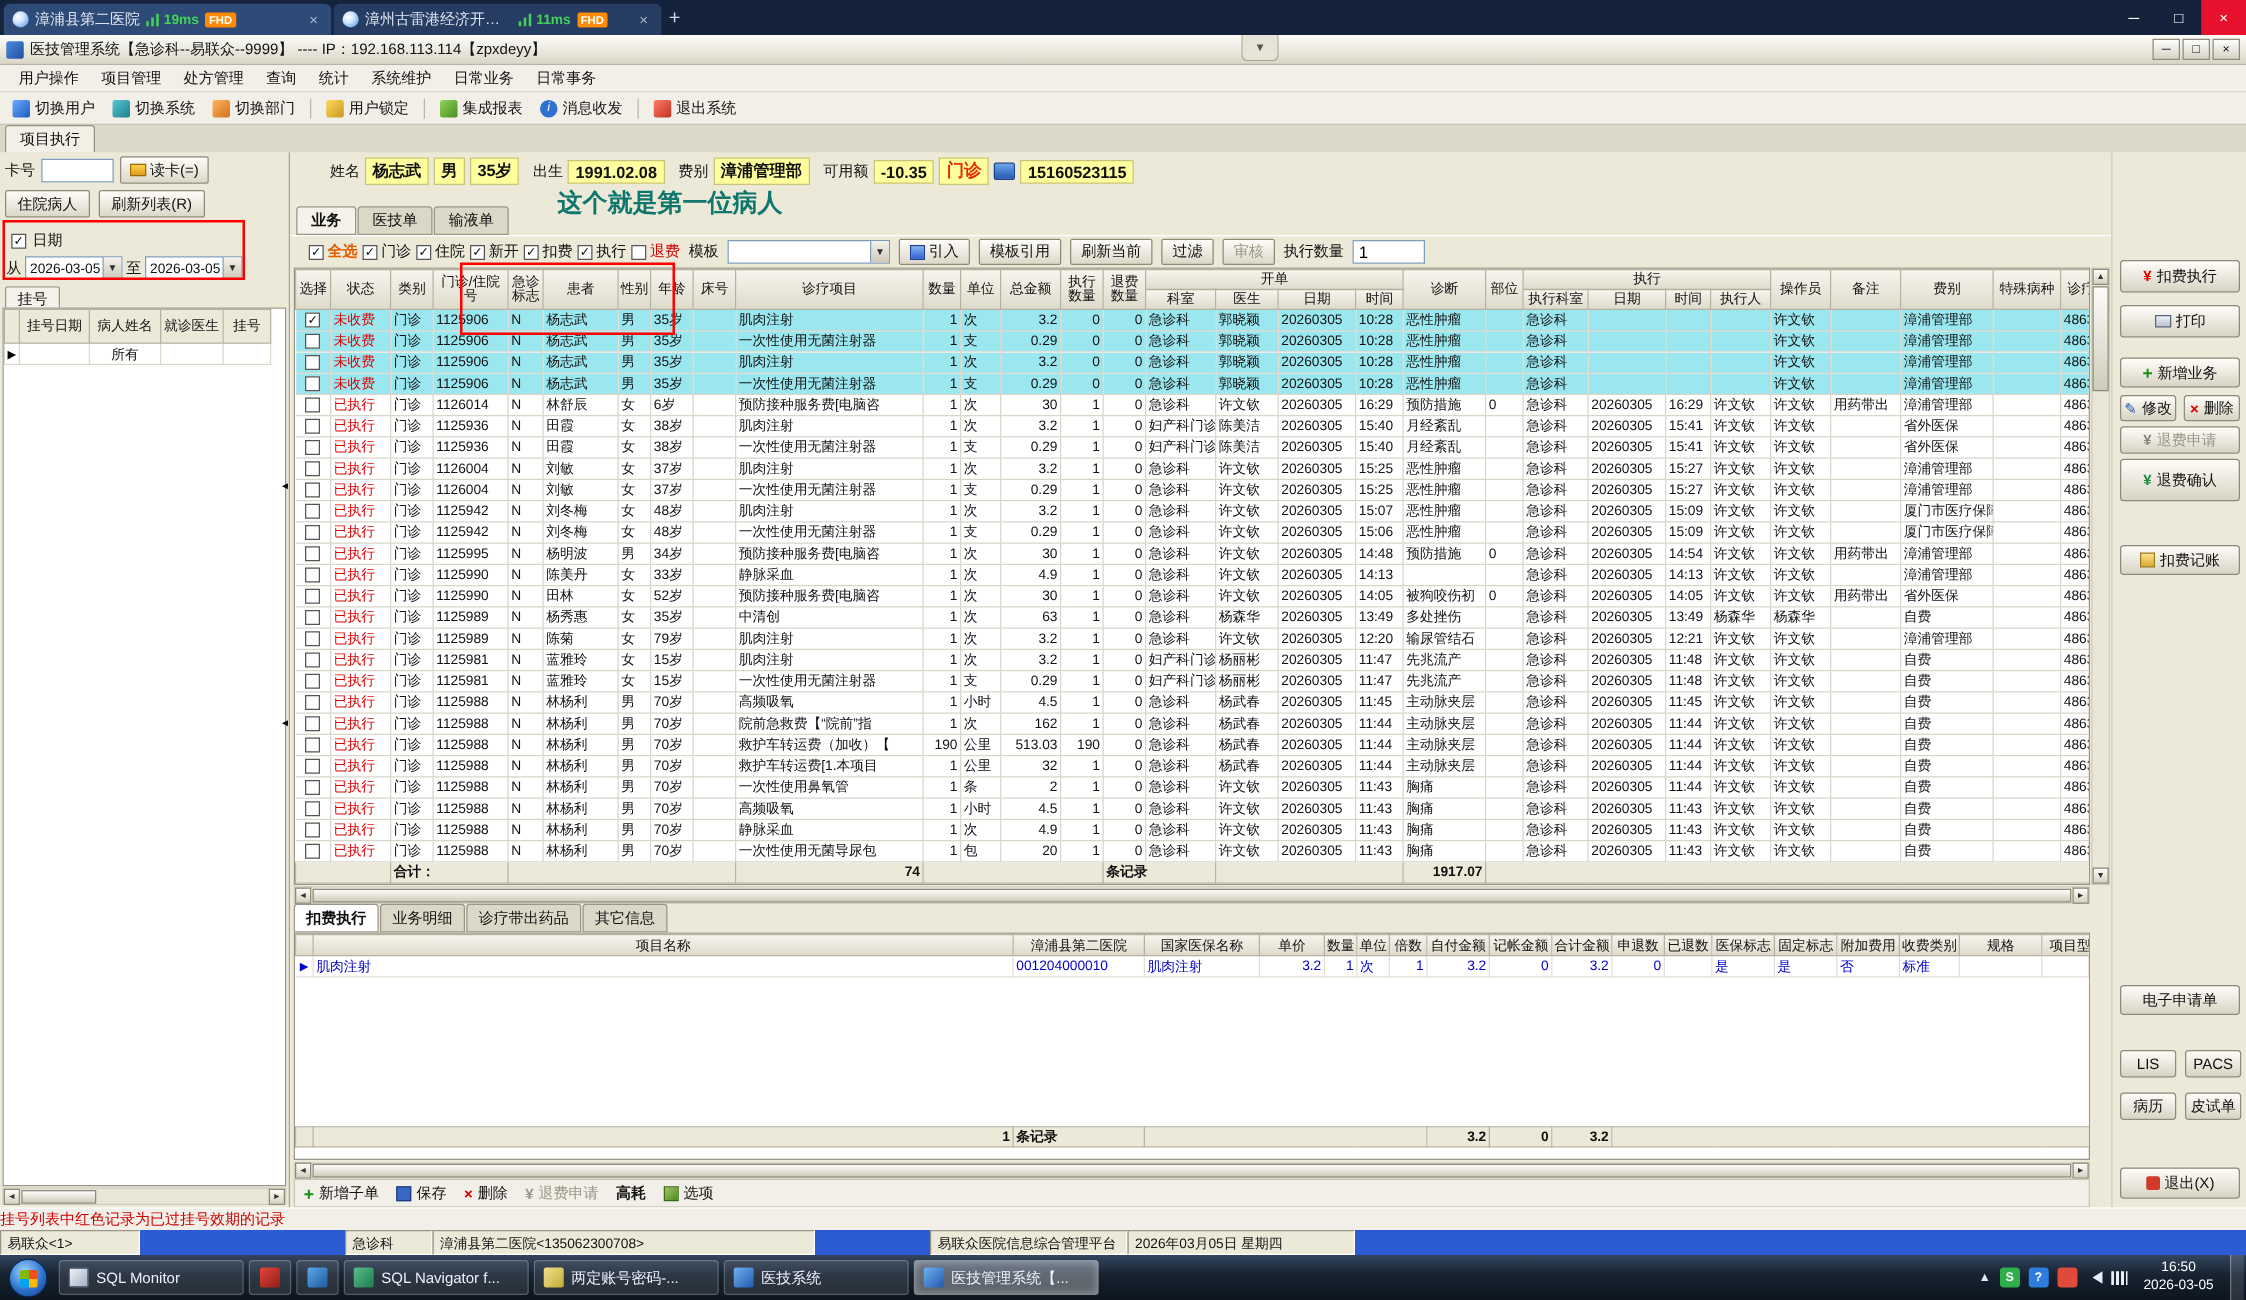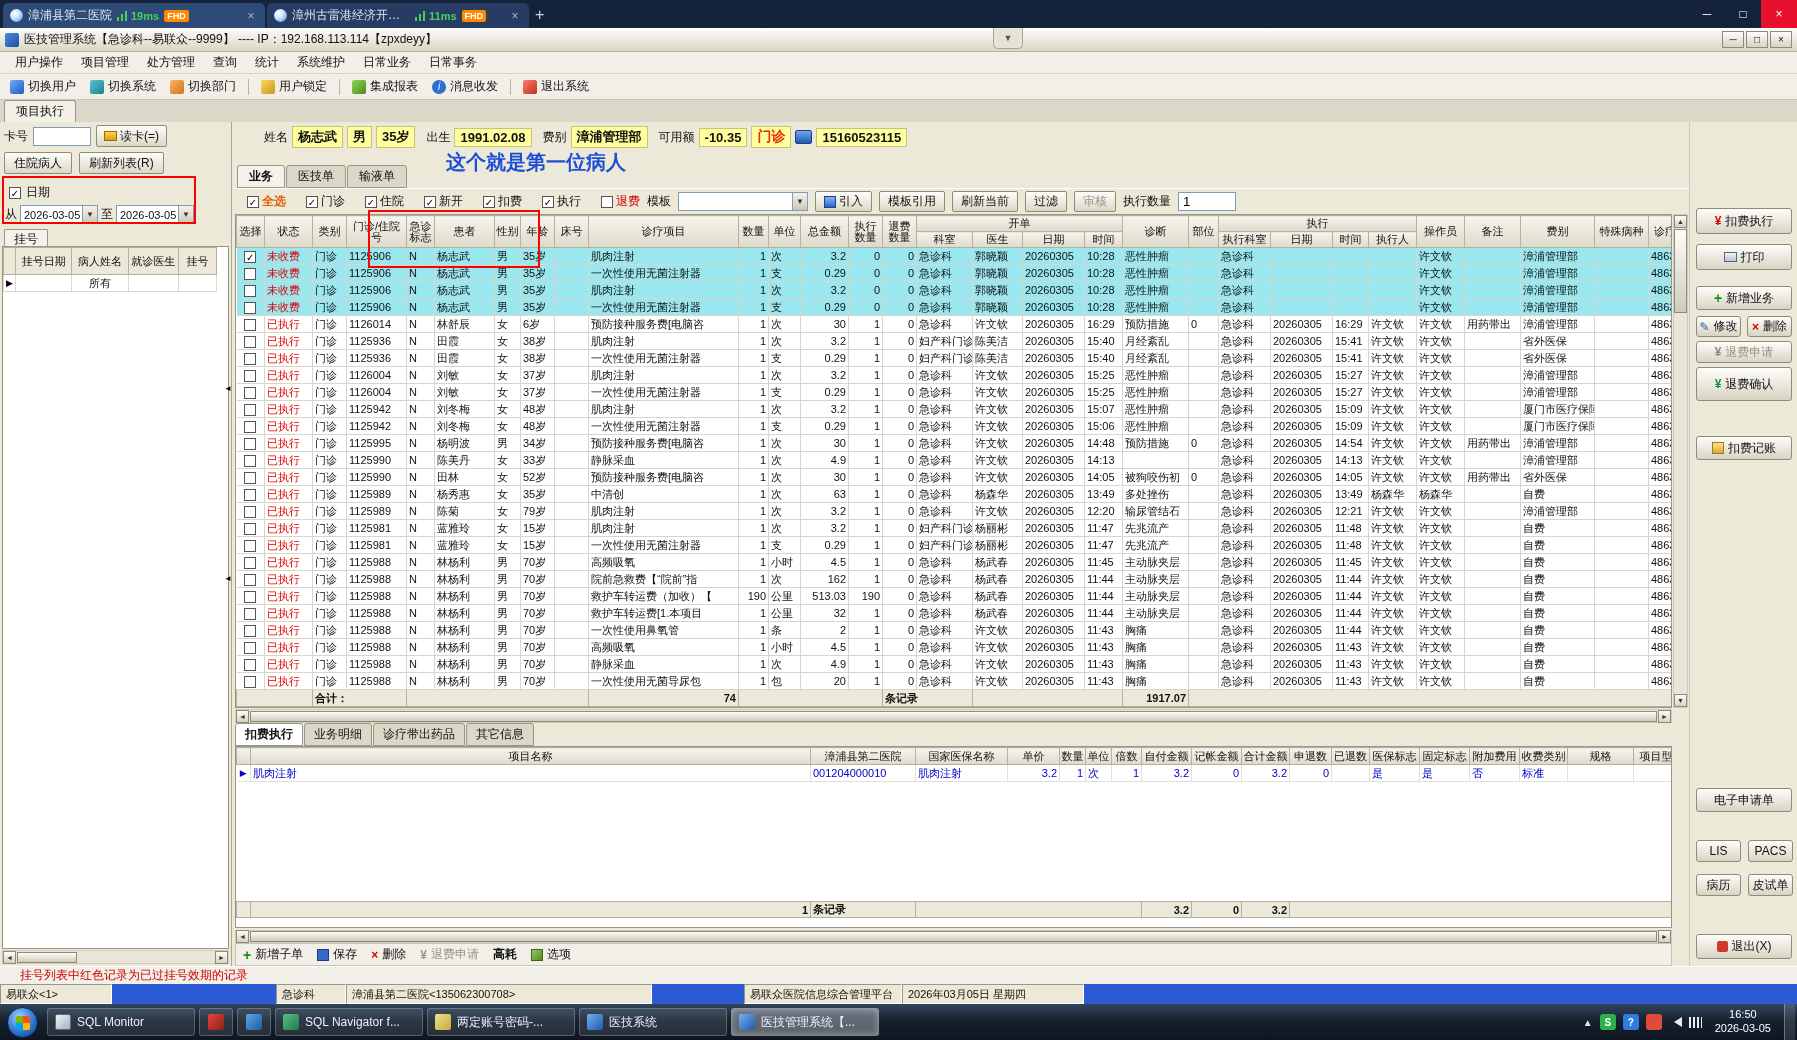--- a/index.html
+++ b/index.html
@@ -82,21 +82,21 @@
   .pval.visit{color:#e23000;font-size:14px}
   .book-ico{width:17px;height:14px;background:linear-gradient(#6fa8ef,#2457b0);border:1px solid #1a3f86;border-radius:2px}
   .tabs-row{position:absolute;top:30px;left:0;right:0;height:36px}
   .biz-tabs{position:absolute;bottom:0;left:4px;display:flex;align-items:flex-end}
   .btab{background:#dcd8c8;border:1px solid #9a9687;padding:2px 11px;border-radius:3px 3px 0 0;margin-right:1px}
   .btab.act{background:#f4f2ea;font-weight:bold}
   .filter-row{position:absolute;top:66px;left:0;right:0;height:26px;display:flex;align-items:center;gap:7px;padding-left:14px;border-top:1px solid #fff}
   .fch{display:inline-flex;align-items:center;gap:3px;white-space:nowrap}
   .fch.org{color:#e55d00;font-weight:bold}
   .fch.red{color:#d00000}
-  .fchecks{display:inline-flex;gap:20px;align-items:flex-start}
+  .fchecks{display:inline-flex;gap:4px;align-items:flex-start}
   .tmpl{width:130px}
   .fbtn{height:21px;padding:0 8px}
   .fbtn.dis{color:#9a9687}
   .ric-import{width:12px;height:12px;background:linear-gradient(#8ab4f0,#2f5fd0);border:1px solid #1d3f8f}
   .exec-input{width:58px;height:19px;border:1px solid #7f9db9;background:#fff;padding-left:4px}
   
   .grid-wrap{position:absolute;top:92px;left:2px;width:1437px;height:494px;background:#fff;border:1px solid #9a9687;overflow:hidden}
   table.grid{border-collapse:collapse;table-layout:fixed;font-size:11px;width:1456px}
   .grid th{background:linear-gradient(#f6f4ec,#dedacb);border:1px solid #b5b1a0;font-weight:normal;padding:0 1px;height:16px;overflow:hidden;white-space:normal;line-height:11px;font-size:11px}
   .grid td{border-right:1px solid #d9d6c9;border-bottom:1px solid #d9d6c9;padding:0 2px;height:16px;line-height:16px;white-space:nowrap;overflow:hidden}
@@ -152,21 +152,21 @@
   .ric-deduct::after{content:"¥";color:#d00;font-weight:bold}
   .ric-print{width:13px;height:10px;background:linear-gradient(#eef2f8,#b9c2d4);border:1px solid #5a6478}
   .ric-add::after{content:"+";color:#149114;font-weight:bold;font-size:14px}
   .ric-edit::after{content:"✎";color:#2457b0}
   .ric-del::after{content:"×";color:#d00;font-weight:bold}
   .ric-refund::after{content:"¥";color:#8a8775;font-weight:bold}
   .ric-confirm::after{content:"¥";color:#1a8a3a;font-weight:bold}
   .ric-account{width:12px;height:12px;background:linear-gradient(#ffe28a,#d8a93a);border:1px solid #9a7a1a}
   .ric-exit{width:11px;height:11px;background:#d03a2a;border-radius:2px}
   
-  .hintbar{position:absolute;left:0;right:0;top:966px;height:18px;background:#f1efe7;border-top:1px solid #fff;color:#d00000;display:flex;align-items:center;padding-left:20px}
+  .hintbar{position:absolute;left:0;right:0;top:966px;height:18px;background:#f1efe7;border-top:1px solid #fff;color:#d00000;display:flex;align-items:center;padding-left:0}
   .statusbar{position:absolute;left:0;right:0;top:984px;height:20px;background:#2d5bd4;display:flex;align-items:stretch}
   .sseg{background:#ece9d8;border:1px solid #9a9687;border-bottom-color:#fff;border-right-color:#fff;font-size:11px;display:flex;align-items:center;padding:0 5px;white-space:nowrap;overflow:hidden}
   .s0{width:112px}.s1{margin-left:164px;width:70px}.s2{width:306px}.s3{margin-left:92px;width:158px}.s4{width:182px}
   
   .taskbar{position:absolute;left:0;right:0;top:1004px;height:36px;background:linear-gradient(#33455e,#16222f 45%,#0d1520);display:flex;align-items:center;padding:0 2px;gap:4px}
   .start{width:31px;height:31px;border-radius:50%;background:radial-gradient(circle at 40% 32%,#9fd4ff,#2f74d0 55%,#123c80);border:1px solid #0a2a55;margin:0 5px;position:relative;flex:none}
   .flag{position:absolute;left:8px;top:8px;width:14px;height:14px;border-radius:2px;background:conic-gradient(from 0deg at 50% 50%,#f25022 0 25%,#ffb900 0 50%,#00a4ef 0 75%,#7fba00 0)}
   .task-buttons{display:flex;gap:4px;align-items:center}
   .tkb{height:28px;width:148px;background:rgba(255,255,255,.10);border:1px solid rgba(255,255,255,.22);border-radius:3px;display:flex;align-items:center;gap:6px;padding:0 7px;color:#eef;font-size:12px;overflow:hidden;white-space:nowrap}
   .tkb.ico{width:34px;justify-content:center;padding:0}
@@ -185,21 +185,21 @@
   .tri.green{background:#2fae4e}.tri.blue{background:#2f7ce0}.tri.red{background:#e04a3a}
   .tri.plain{color:#dfe6f2}
   .tri.vol{width:0;height:0;border:5px solid transparent;border-right:8px solid #e8eef8}
   .tri.net{width:13px;height:11px;background:repeating-linear-gradient(90deg,#e8eef8 0 2px,rgba(0,0,0,0) 2px 4px)}
   .clock{color:#fff;font-size:11px;text-align:center;line-height:1.25;padding:0 6px}
   .showdesk{width:11px;height:36px;background:rgba(255,255,255,.12);border-left:1px solid rgba(255,255,255,.3)}
   
   .anno-box{position:absolute;border:2px solid #ff0000;z-index:50;pointer-events:none}
   .b1{left:2px;top:176px;width:194px;height:48px}
   .b2{left:368px;top:210px;width:172px;height:58px}
-  .anno-text{position:absolute;left:446px;top:149px;color:#1d4ed8;font-size:20px;font-weight:bold;z-index:50}
+  .anno-text{position:absolute;left:446px;top:149px;color:#0f766e;font-size:20px;font-weight:bold;z-index:50}
 </style>
 </head>
 <body>
 
 <div class="tabbar">
   <div class="tabs-holder">
       <div class="wtab act">
         <span class="fav"></span>
         <span class="ttl">漳浦县第二医院</span>
         <span class="lat">

